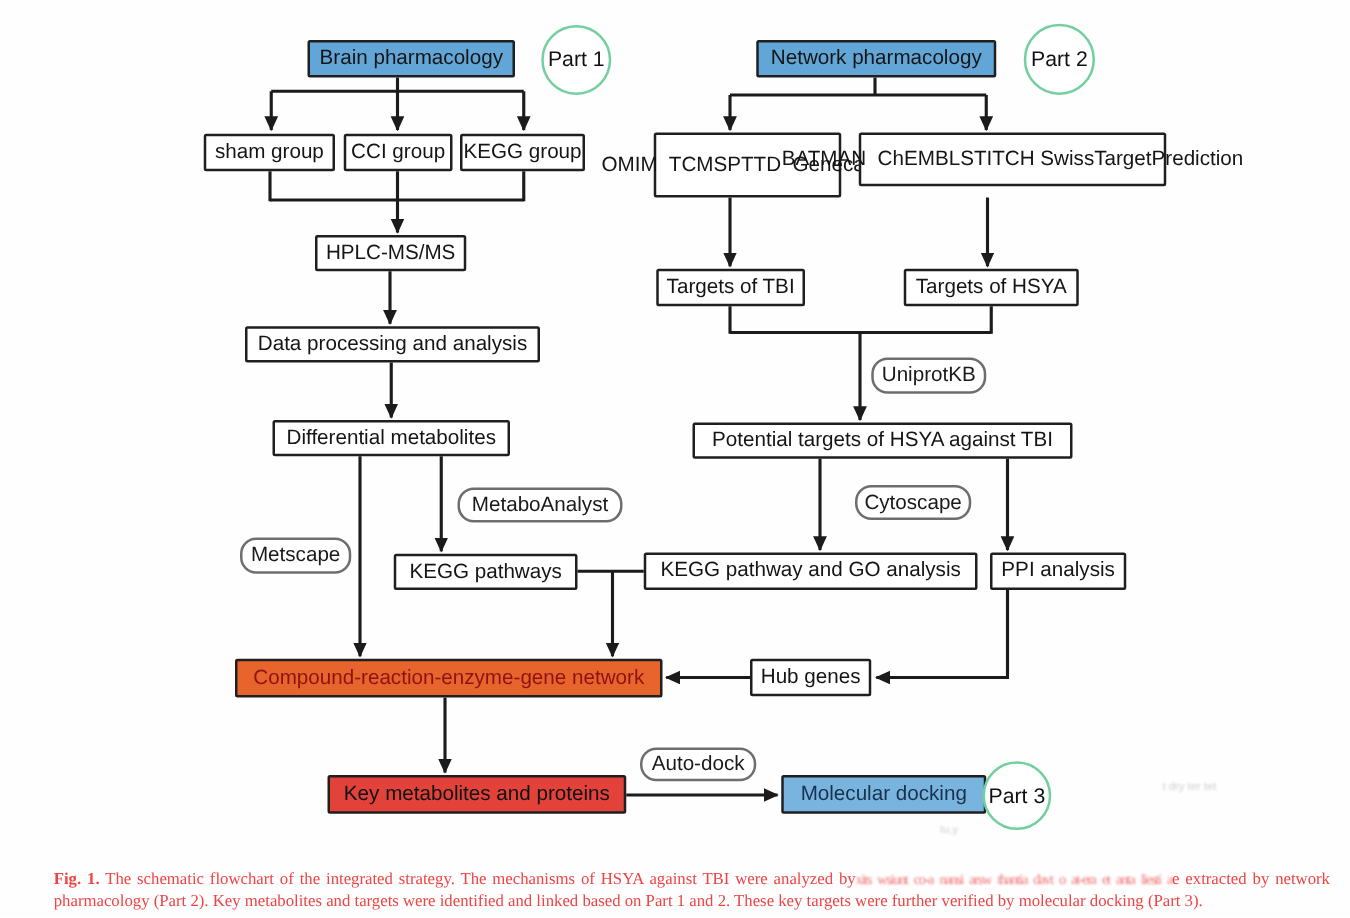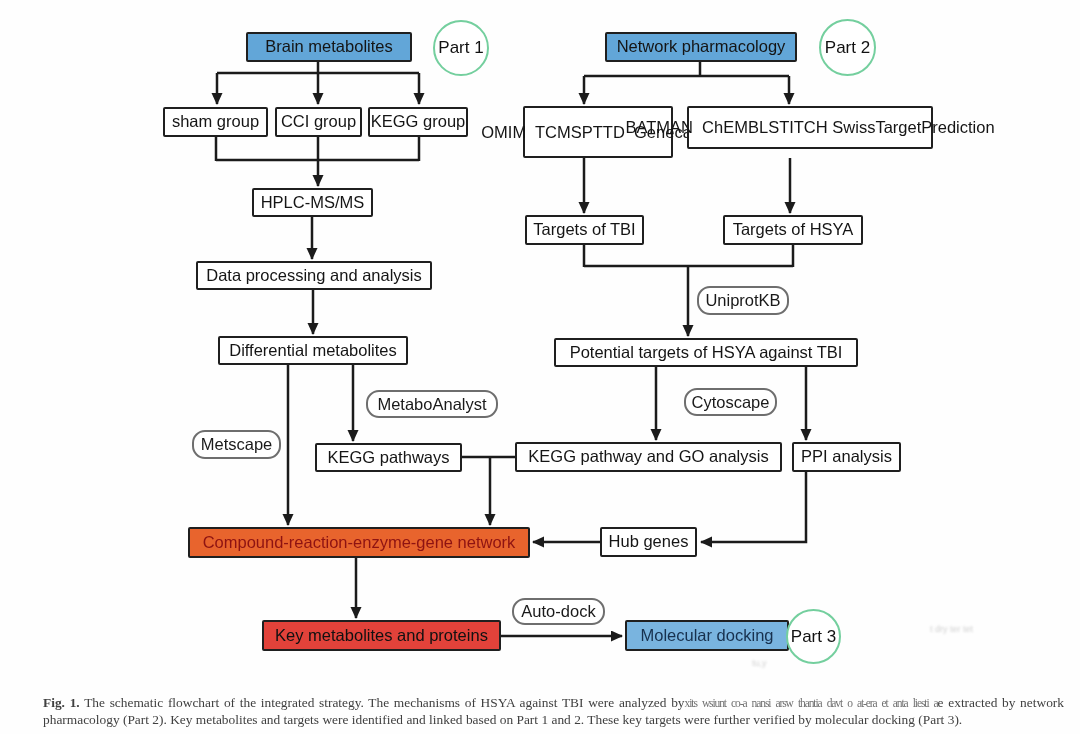--- a/index.html
+++ b/index.html
@@ -24,21 +24,21 @@
   .pill{position:absolute;display:flex;align-items:center;justify-content:center;
         background:#ffffff;border:2px solid var(--pill-border,#6e6e6e);border-radius:13px;
         font-size:16.5px;color:#1a1a1a;box-sizing:border-box;white-space:nowrap;}
   
   .part-circle{position:absolute;display:flex;align-items:center;justify-content:center;
         background:#ffffff;border:2.5px solid var(--circle-green,#74cf9e);border-radius:50%;
         font-size:17px;color:#111;box-sizing:border-box;}
   
   #caption{position:absolute;left:43px;top:682px;width:1021px;
         font-family:"Liberation Serif", serif;font-size:13.4px;line-height:15.6px;
-        color:#404040;text-align:justify;}
+        color:#ef4444;text-align:justify;}
   #caption .figlabel{font-weight:700;}
   .garbled{filter:blur(0.7px);opacity:0.75;letter-spacing:-1.1px;word-spacing:2px;
         font-size:11.5px;}
   .smudge{position:absolute;color:#8a8a8a;opacity:0.4;filter:blur(0.8px);font-size:9px;
         white-space:nowrap;}
 </style>
 </head>
 <body>
 
 <div id="page">
@@ -82,21 +82,21 @@
       <path d="M806,367 V440" marker-end="url(#arw)"></path>
       <path d="M806,472 V542 H701" marker-end="url(#arw)"></path>
       <path d="M600,542 H533" marker-end="url(#arw)"></path>
     </g>
     <g>
       <path d="M356,558 V618" marker-end="url(#arw)"></path>
       <path d="M501,636 H622" marker-end="url(#arw)"></path>
     </g>
   </svg>
 
-  <div class="node blue" style="left:246px;top:32px;width:166px;height:30px;">Brain metabolites</div>
+  <div class="node blue" style="left:246px;top:32px;width:166px;height:30px;">Brain pharmacology</div>
   <div class="part-circle" style="left:433px;top:20px;width:56px;height:56px;">Part 1</div>
 
   <div class="node" style="left:163px;top:107px;width:105px;height:30px;text-align:right;">sham group</div>
   <div class="node" style="left:275px;top:107px;width:87px;height:30px;">CCI group</div>
   <div class="node" style="left:368px;top:107px;width:100px;height:30px;">KEGG group</div>
 
   <div class="node" style="left:252px;top:188px;width:121px;height:29px;">HPLC-MS/MS</div>
   <div class="node" style="left:196px;top:261px;width:236px;height:29px;">Data processing and analysis</div>
   <div class="node" style="left:218px;top:336px;width:190px;height:29px;">Differential metabolites</div>
 

